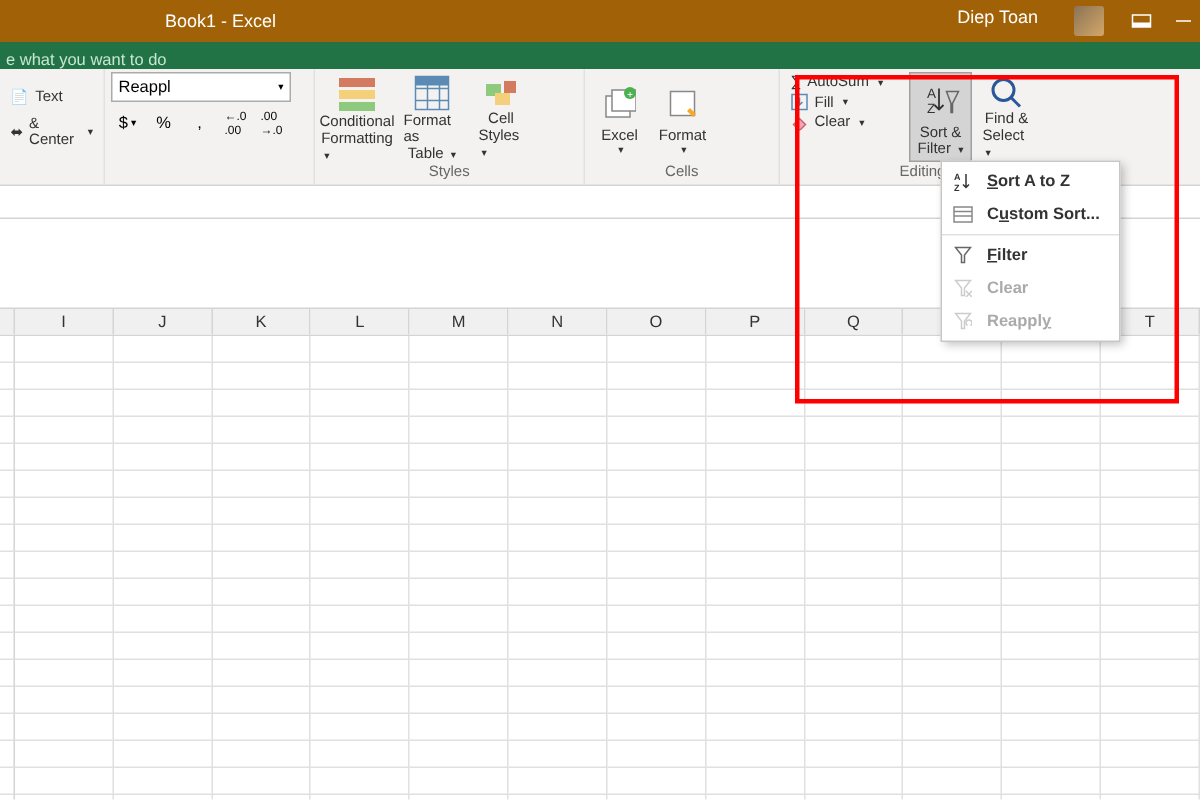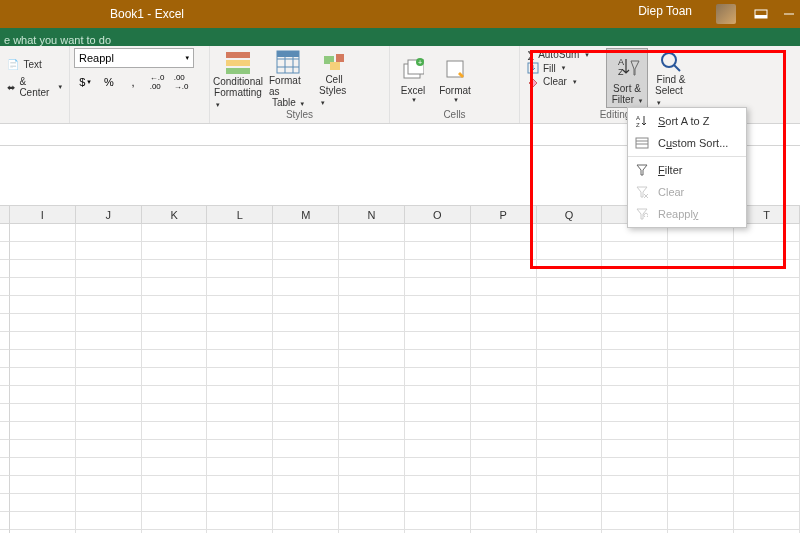--- a/index.html
+++ b/index.html
@@ -37,21 +37,21 @@
 
 .grid-area { position: relative; }
 .col-headers { display: flex; height: 18px; border-bottom: 1px solid #d4d4d4; }
 .col-header { width: 66px; border-right: 1px solid #d4d4d4; background: #f0f0f0; font-size: 11px; color: #333; text-align: center; line-height: 18px; cursor: pointer; }
 .row-corner { width: 10px; background: #f0f0f0; border-right: 1px solid #d4d4d4; }
 .grid-rows { }
 .grid-row { display: flex; height: 18px; }
 .grid-cell { width: 66px; height: 18px; border-right: 1px solid #e0e0e0; border-bottom: 1px solid #e0e0e0; }
 .grid-cell:first-child { width: 10px; border-right: 1px solid #d4d4d4; }
 
-.sort-menu { position: absolute; top: 107px; left: 627px; width: 120px; background: #fff; border: 1px solid #c6c6c6; box-shadow: 2px 2px 6px rgba(0,0,0,0.25); z-index: 10; padding: 2px 0; }
+.sort-menu { position: absolute; top: 107px; left: 627px; width: 120px; background: #fff; border: 1px solid #c6c6c6; box-shadow: 2px 2px 6px rgba(0,0,0,0.25); z-index: 10; padding: 2px 0; font-weight: bold; }
 .sort-menu-item { display: flex; align-items: center; gap: 8px; padding: 3px 6px; font-size: 11px; color: #333; cursor: pointer; }
 .sort-menu-item.disabled { color: #aaa; cursor: default; }
 .sort-menu-sep { height: 1px; background: #e0e0e0; margin: 2px 0; }
 .menu-icon { width: 16px; height: 16px; display: flex; align-items: center; justify-content: center; font-size: 10px; color: #666; }
 
 svg { display: block; }
 .underline { text-decoration: underline; }
 </style>
 </head>
 <body>

